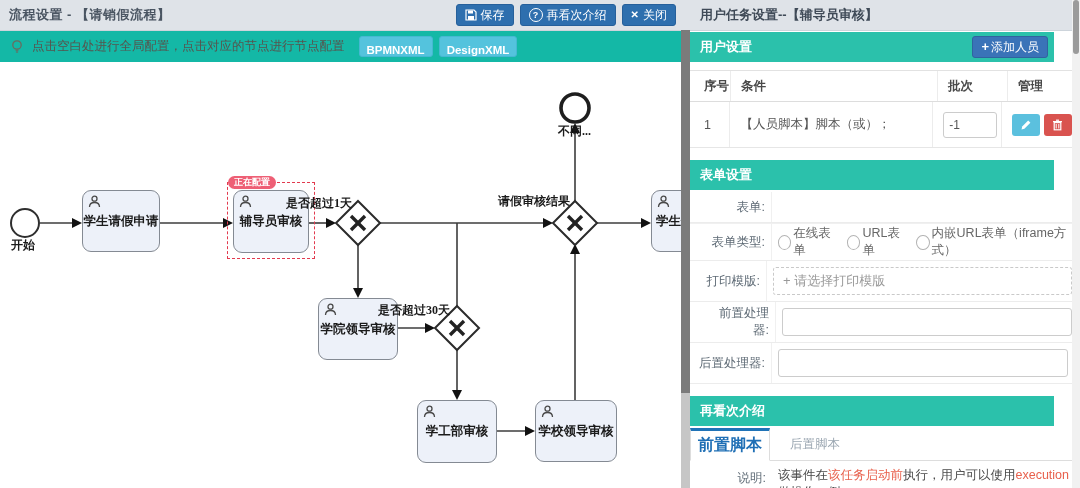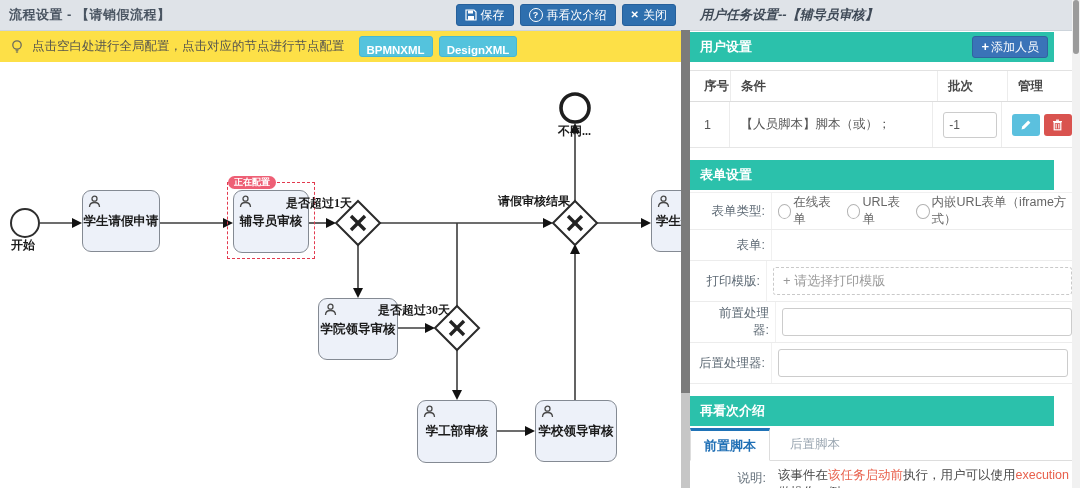--- a/index.html
+++ b/index.html
@@ -15,21 +15,21 @@
   .lp-header{position:absolute;left:0;top:0;width:690px;height:30px;background:#dfe3e8;
     border-bottom:1px solid #cdd4db;display:flex;align-items:center;}
   .lp-title{font-size:13px;font-weight:bold;color:#4a5562;padding-left:9px;letter-spacing:.5px;}
   .lp-buttons{position:absolute;right:14px;top:4px;display:flex;gap:6px;}
   .btn-blue{background:#2e6fae;color:#fff;border:1px solid #26609b;border-radius:3px;
     font-size:12px;height:22px;line-height:20px;padding:0 8px;display:inline-flex;align-items:center;gap:4px;cursor:pointer;}
   .circle-glyph{display:inline-block;width:12px;height:12px;border:1px solid #fff;border-radius:50%;
     font-size:9px;line-height:12px;text-align:center;font-weight:bold;}
   .x-glyph{font-size:10px;font-weight:bold;}
 
-  .hint-bar{position:absolute;left:0;top:31px;width:690px;height:31px;background:#fde047;
+  .hint-bar{position:absolute;left:0;top:31px;width:690px;height:31px;background:#14b8a6;
     display:flex;align-items:center;border-bottom:1px solid #e9e4cc;}
   .hint-text{font-size:12.5px;color:#56554e;margin-left:8px;}
   .btn-cyan{background:#54c3dd;color:#fff;border:1px solid #46b8d2;border-radius:3px;
     font-size:11.5px;height:21px;line-height:19px;padding:0 7px;display:inline-flex;align-items:center;gap:4px;cursor:pointer;font-weight:bold;flex-direction:column;}
   .hint-btns{margin-left:14px;display:flex;gap:6px;}
 
   
   .canvas{position:absolute;left:0;top:62px;width:681px;height:426px;overflow:hidden;background:#fff;}
   .edges{position:absolute;left:0;top:0;}
   .task{position:absolute;background:#edf1f9;border:1.5px solid #848a93;border-radius:9px;
@@ -43,21 +43,21 @@
     font-weight:bold;font-size:12px;color:#1b1b1b;white-space:nowrap;z-index:4;}
 
   
   .mid-scroll{position:absolute;left:681px;top:30px;width:9px;height:458px;background:#c6c6c6;}
   .mid-thumb{position:absolute;left:0;top:0;width:9px;height:363px;background:#7b7b7b;}
 
   
   .right-panel{position:absolute;left:690px;top:0;width:382px;height:488px;background:#fff;}
   .rp-header{position:absolute;left:0;top:0;width:382px;height:30px;background:#dfe3e8;
     border-bottom:1px solid #cdd4db;display:flex;align-items:center;}
-  .rp-title{font-size:13px;font-weight:bold;color:#3f4a57;padding-left:10px;font-style:italic;}
+  .rp-title{font-size:13px;font-weight:bold;color:#3f4a57;padding-left:10px;}
   .teal-bar{position:absolute;left:0;width:364px;height:30px;background:#2bc1ab;display:flex;align-items:center;}
   .teal-label{color:#fff;font-size:13px;font-weight:bold;padding-left:10px;}
   .add-btn{position:absolute;right:6px;top:4px;height:22px;background:#3a73b8;border:1px solid #30639f;
     color:#fff;border-radius:3px;font-size:12px;line-height:20px;padding:0 8px;display:inline-flex;align-items:center;gap:2px;cursor:pointer;}
   .plus-glyph{font-weight:bold;font-size:13px;}
 
   
   .utable{position:absolute;left:0;top:70px;width:382px;}
   .utable .hrow{display:flex;height:30px;border-top:1px solid #e2e2e2;border-bottom:1px solid #ddd;align-items:center;
     font-size:12.5px;font-weight:bold;color:#4a4a4a;}
@@ -81,21 +81,21 @@
   .radio-item{display:inline-flex;align-items:center;gap:2px;cursor:pointer;}
   .radio-circle{width:13px;height:13px;border:1px solid #b3b3b3;border-radius:50%;background:#fff;display:inline-block;}
   .dashed-picker{border:1px dashed #c9c9c9;border-radius:3px;background:#fff;color:#999;
     width:288px;height:26px;line-height:26px;padding-left:9px;cursor:pointer;font-size:13px;}
   .proc-input{width:276px;height:26px;border:1px solid #ccc;border-radius:3px;padding:0 6px;font-size:12px;color:#555;}
 
   
   .tabs{position:absolute;left:0;top:428px;width:382px;height:33px;border-bottom:1px solid #ddd;box-sizing:border-box;display:flex;}
   .tab-active{width:80px;height:33px;box-sizing:border-box;background:#fff;border-top:3px solid #1f73b7;
     border-left:1px solid #ddd;border-right:1px solid #ddd;border-bottom:1px solid #fff;
-    display:flex;align-items:center;justify-content:center;font-size:13px;font-weight:bold;color:#1f6fb5;cursor:pointer;}
+    display:flex;align-items:center;justify-content:center;font-size:16px;font-weight:bold;color:#1f6fb5;cursor:pointer;}
   .tab-idle{width:90px;display:flex;align-items:center;justify-content:center;font-size:12.5px;color:#9aa6b1;cursor:pointer;}
   .note-row{position:absolute;left:0;top:461px;width:382px;display:flex;}
   .note-label{width:82px;text-align:right;padding-right:6px;box-sizing:border-box;color:#5f6b76;font-size:12.5px;padding-top:9px;}
   .note-text{flex:1;padding-left:6px;padding-top:6px;font-size:12.5px;color:#4a4a4a;line-height:17px;}
   .hl{color:#e8604c;}
 
   
   .right-scroll{position:absolute;left:1072px;top:0;width:8px;height:488px;background:#f1f1f1;}
   .right-thumb{position:absolute;left:1px;top:0;width:6px;height:54px;background:#9b9b9b;border-radius:3px;}
 </style>
@@ -311,43 +311,43 @@
           </button>
         </div>
       </div>
     </div>
 
     <div class="teal-bar" style="top:160px;">
       <span class="teal-label">表单设置</span>
     </div>
 
     <div class="form-rows">
+      <div class="frow" style="height:30px;">
+        <div class="flabel">表单:</div>
+        <div class="fcontent"></div>
+      </div>
       <div class="frow" style="height:36px;border-top:1px solid #f0f0f0;">
         <div class="flabel">表单类型:</div>
         <div class="fcontent">
           <div class="radio-group">
             <span class="radio-item">
               <span class="radio-circle"></span>
               <span>在线表单</span>
             </span>
             <span class="radio-item">
               <span class="radio-circle"></span>
               <span>URL表单</span>
             </span>
             <span class="radio-item">
               <span class="radio-circle"></span>
               <span>内嵌URL表单（iframe方式）</span>
             </span>
           </div>
         </div>
       </div>
-      <div class="frow" style="height:30px;">
-        <div class="flabel">表单:</div>
-        <div class="fcontent"></div>
-      </div>
       <div class="frow" style="height:40px;">
         <div class="flabel">打印模版:</div>
         <div class="fcontent">
           <div class="dashed-picker">+ 请选择打印模版</div>
         </div>
       </div>
       <div class="frow" style="height:40px;padding-left:16px;">
         <div class="flabel">前置处理器:</div>
         <div class="fcontent">
           <input class="proc-input" style="">

